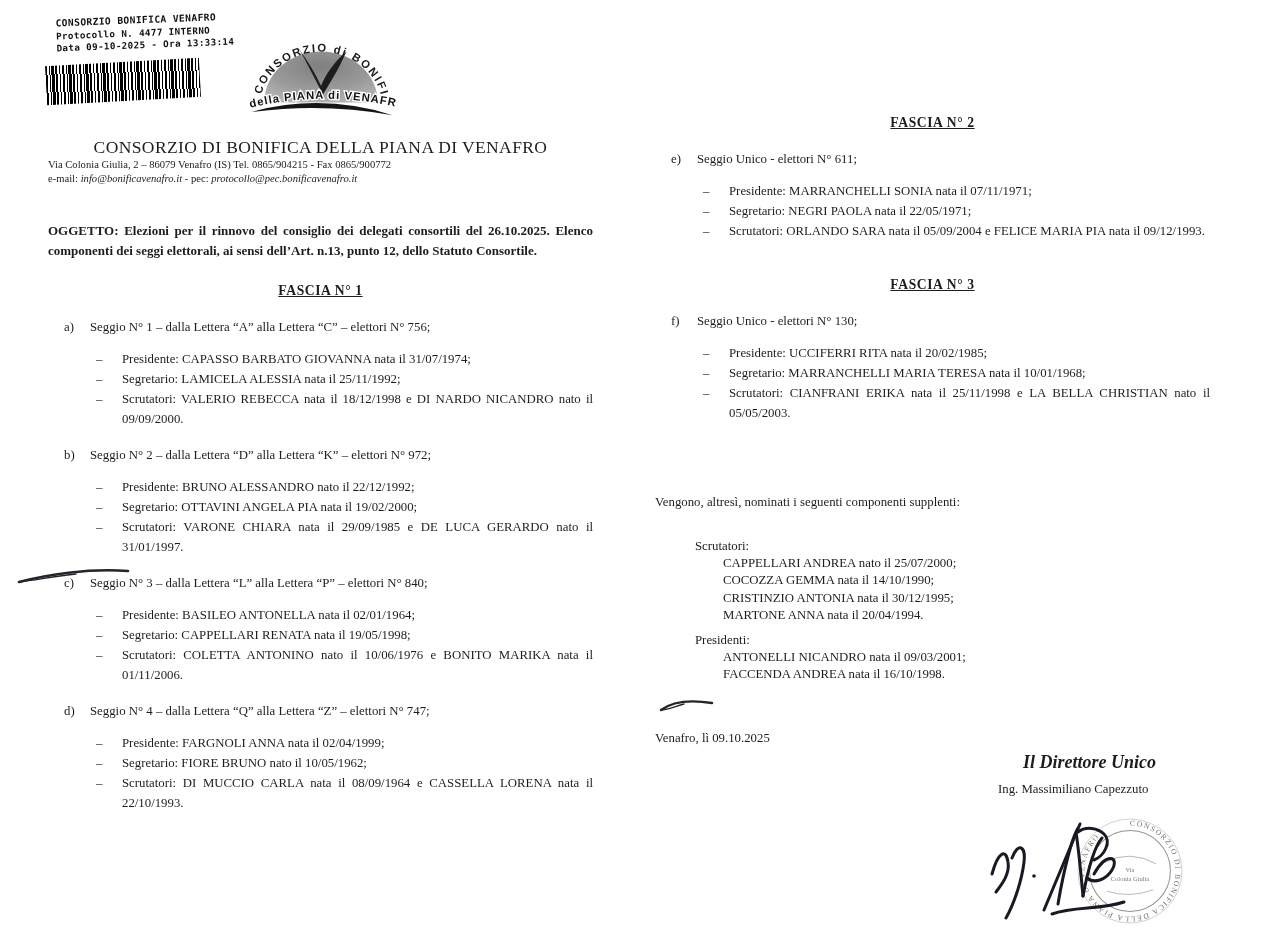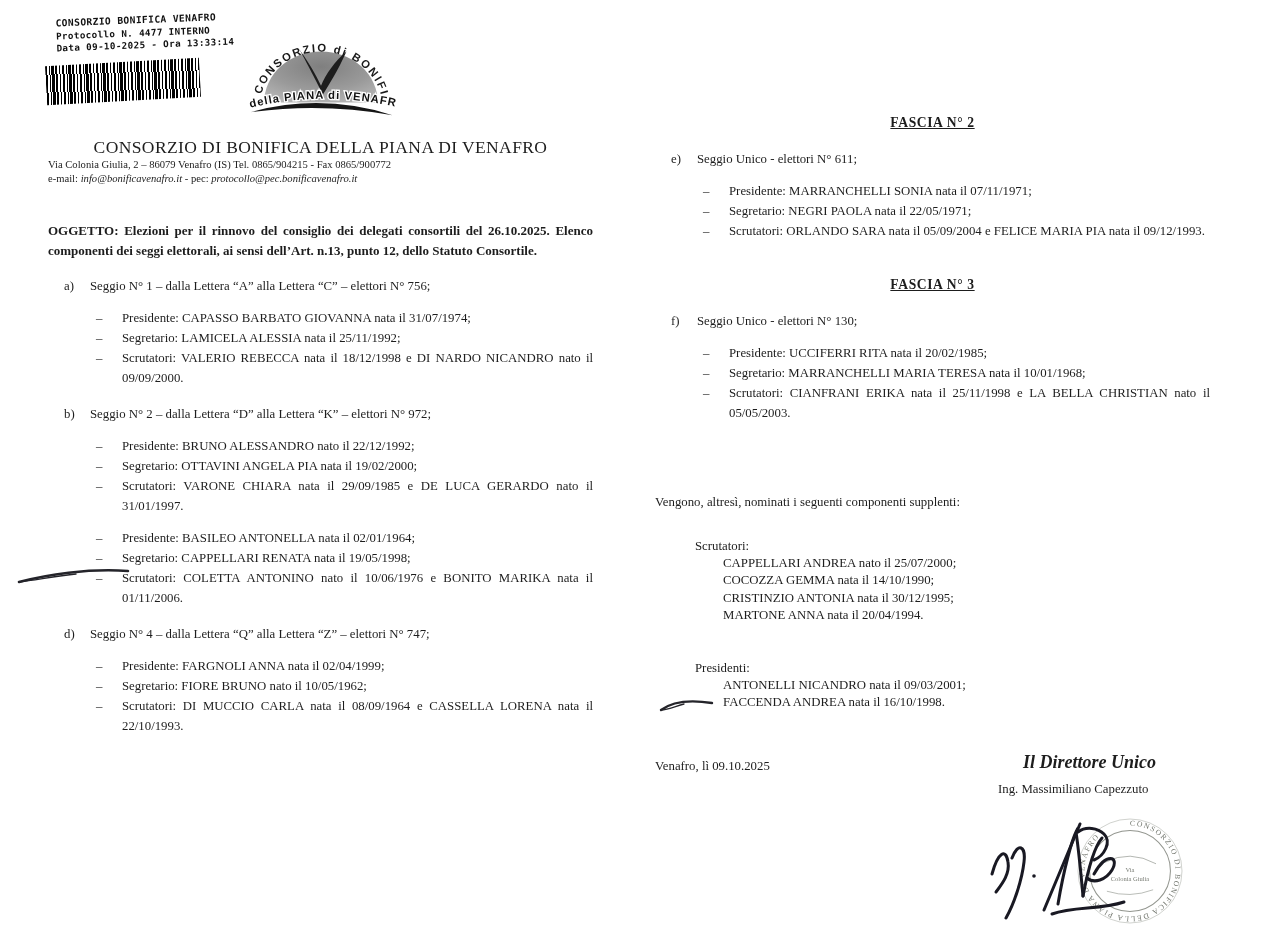--- a/index.html
+++ b/index.html
@@ -59,21 +59,21 @@
   .seggio-head { margin-top: 16px; padding-left: 16px; }
   .seggio-head .slabel { display: inline-block; width: 26px; }
 
   .items { margin-top: 12px; margin-left: 46px; }
   .item { position: relative; padding-left: 28px; text-align: justify; }
   .item .dash { position: absolute; left: 2px; }
 
   .supplenti-intro { margin-top: 69px; }
   .supp-group { margin-left: 40px; margin-top: 26px; line-height: 17.2px; }
   .supp-group .names { margin-left: 28px; }
-  .supp-group.tight { margin-top: 36px; }
+  .supp-group.tight { margin-top: 8px; }
 
   .place-date { margin-top: 44px; }
 
   
   .signer-role {
     position: absolute; left: 1023px; top: 752px;
     font-weight: bold; font-style: italic; font-size: 18px;
   }
   .signer-name { position: absolute; left: 998px; top: 782px; font-size: 12.8px; }
 
@@ -120,39 +120,43 @@
 
   <div class="col col-left">
     <div class="doc-title">CONSORZIO DI BONIFICA DELLA PIANA DI VENAFRO</div>
     <div class="addr">Via Colonia Giulia, 2 – 86079 Venafro (IS) Tel. 0865/904215 - Fax 0865/900772</div>
     <div class="addr">
       <span>e-mail: </span><span class="it">info@bonificavenafro.it</span><span> - pec: </span><span class="it">protocollo@pec.bonificavenafro.it</span>
     </div>
 
     <div class="subject">OGGETTO: Elezioni per il rinnovo del consiglio dei delegati consortili del 26.10.2025. Elenco componenti dei seggi elettorali, ai sensi dell’Art. n.13, punto 12, dello Statuto Consortile.</div>
 
+    <div class="fascia-heading">FASCIA N° 1</div>
 
     <div class="seggio-head">
       <span class="slabel">a)</span><span>Seggio N° 1 – dalla Lettera “A” alla Lettera “C” – elettori N° 756;</span>
     </div>
     <div class="items">
       <div class="item"><span class="dash">–</span><span>Presidente: CAPASSO BARBATO GIOVANNA nata il 31/07/1974;</span></div>
       <div class="item"><span class="dash">–</span><span>Segretario: LAMICELA ALESSIA nata il 25/11/1992;</span></div>
       <div class="item"><span class="dash">–</span><span>Scrutatori: VALERIO REBECCA nata il 18/12/1998 e DI NARDO NICANDRO nato il 09/09/2000.</span></div>
     </div>
 
     <div class="seggio-head">
       <span class="slabel">b)</span><span>Seggio N° 2 – dalla Lettera “D” alla Lettera “K” – elettori N° 972;</span>
     </div>
     <div class="items">
       <div class="item"><span class="dash">–</span><span>Presidente: BRUNO ALESSANDRO nato il 22/12/1992;</span></div>
       <div class="item"><span class="dash">–</span><span>Segretario: OTTAVINI ANGELA PIA nata il 19/02/2000;</span></div>
       <div class="item"><span class="dash">–</span><span>Scrutatori: VARONE CHIARA nata il 29/09/1985 e DE LUCA GERARDO nato il 31/01/1997.</span></div>
     </div>
 
+    <div class="seggio-head">
+      <span class="slabel">c)</span><span>Seggio N° 3 – dalla Lettera “L” alla Lettera “P” – elettori N° 840;</span>
+    </div>
     <div class="items">
       <div class="item"><span class="dash">–</span><span>Presidente: BASILEO ANTONELLA nata il 02/01/1964;</span></div>
       <div class="item"><span class="dash">–</span><span>Segretario: CAPPELLARI RENATA nata il 19/05/1998;</span></div>
       <div class="item"><span class="dash">–</span><span>Scrutatori: COLETTA ANTONINO nato il 10/06/1976 e BONITO MARIKA nata il 01/11/2006.</span></div>
     </div>
 
     <div class="seggio-head">
       <span class="slabel">d)</span><span>Seggio N° 4 – dalla Lettera “Q” alla Lettera “Z” – elettori N° 747;</span>
     </div>
     <div class="items">

